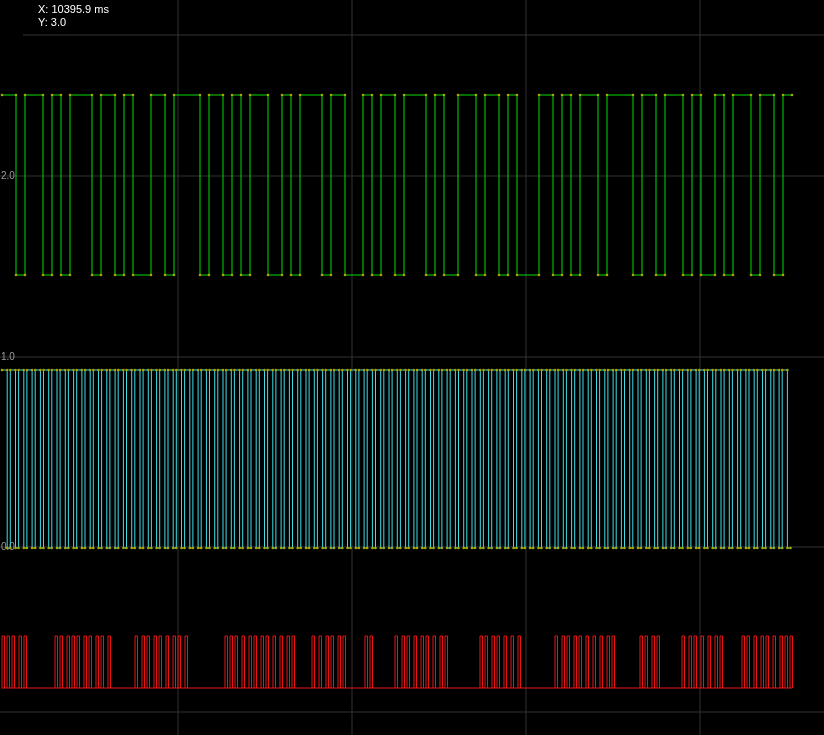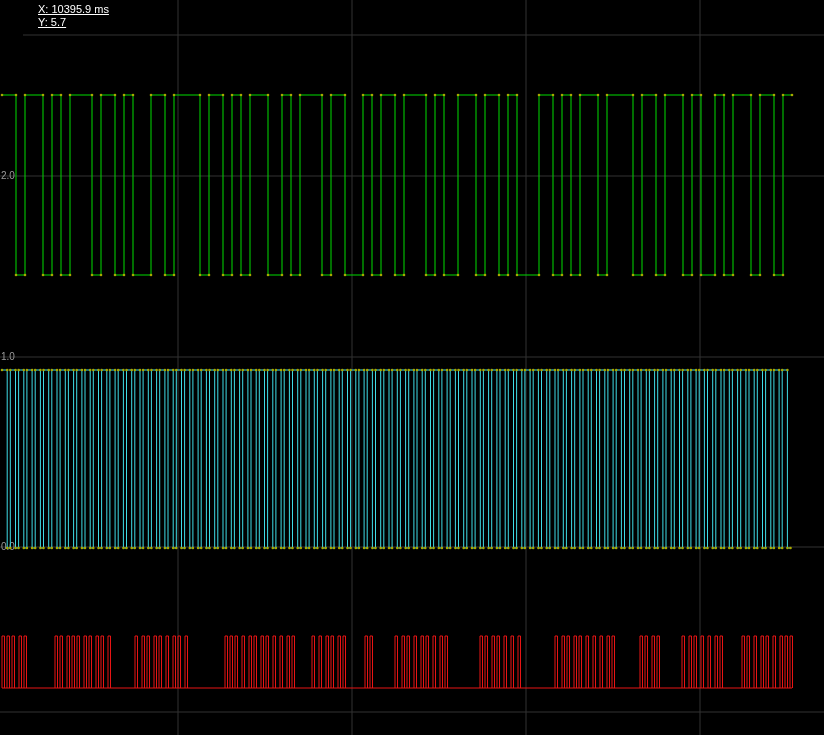--- a/index.html
+++ b/index.html
@@ -1,20 +1,20 @@
 <!DOCTYPE html>
 <html><head>
 <meta charset="utf-8">
 <style>
   html,body{margin:0;padding:0;background:#000;}
   .stage{position:relative;width:824px;height:735px;background:#000;overflow:hidden;font-family:"Liberation Sans",sans-serif;}
   .canvas{position:absolute;left:0;top:0;}
   .cursor-tooltip{
     position:absolute;left:38px;top:3px;z-index:3;
-    color:#fff;background:#000;font-size:11px;line-height:13px;text-decoration:underline;
+    color:#fff;background:#000;font-size:11px;line-height:13px;
   }
   .cursor-marker-box{
     position:absolute;left:0;top:29px;width:23px;height:14px;
     background:#000;z-index:2;
   }
 </style>
 </head>
 <body>
 
 <div class="stage">
@@ -627,17 +627,17 @@
       <circle cx="779.1000000000023" cy="548" r="1.3" fill="#a8a800"></circle>
       <circle cx="782.2000000000023" cy="548" r="1.3" fill="#a8a800"></circle>
       <circle cx="782.2000000000023" cy="370" r="1.3" fill="#a8a800"></circle>
       <circle cx="787.4000000000024" cy="370" r="1.3" fill="#a8a800"></circle>
       <circle cx="787.4000000000024" cy="548" r="1.3" fill="#a8a800"></circle>
       <circle cx="790.5000000000024" cy="548" r="1.3" fill="#a8a800"></circle>
     </svg>
 
   <div class="cursor-tooltip">
     <div>X: 10395.9 ms</div>
-    <div>Y: 5.7</div>
+    <div>Y: 3.0</div>
   </div>
 
   <div class="cursor-marker-box"></div>
 </div>
 
 </body></html>

